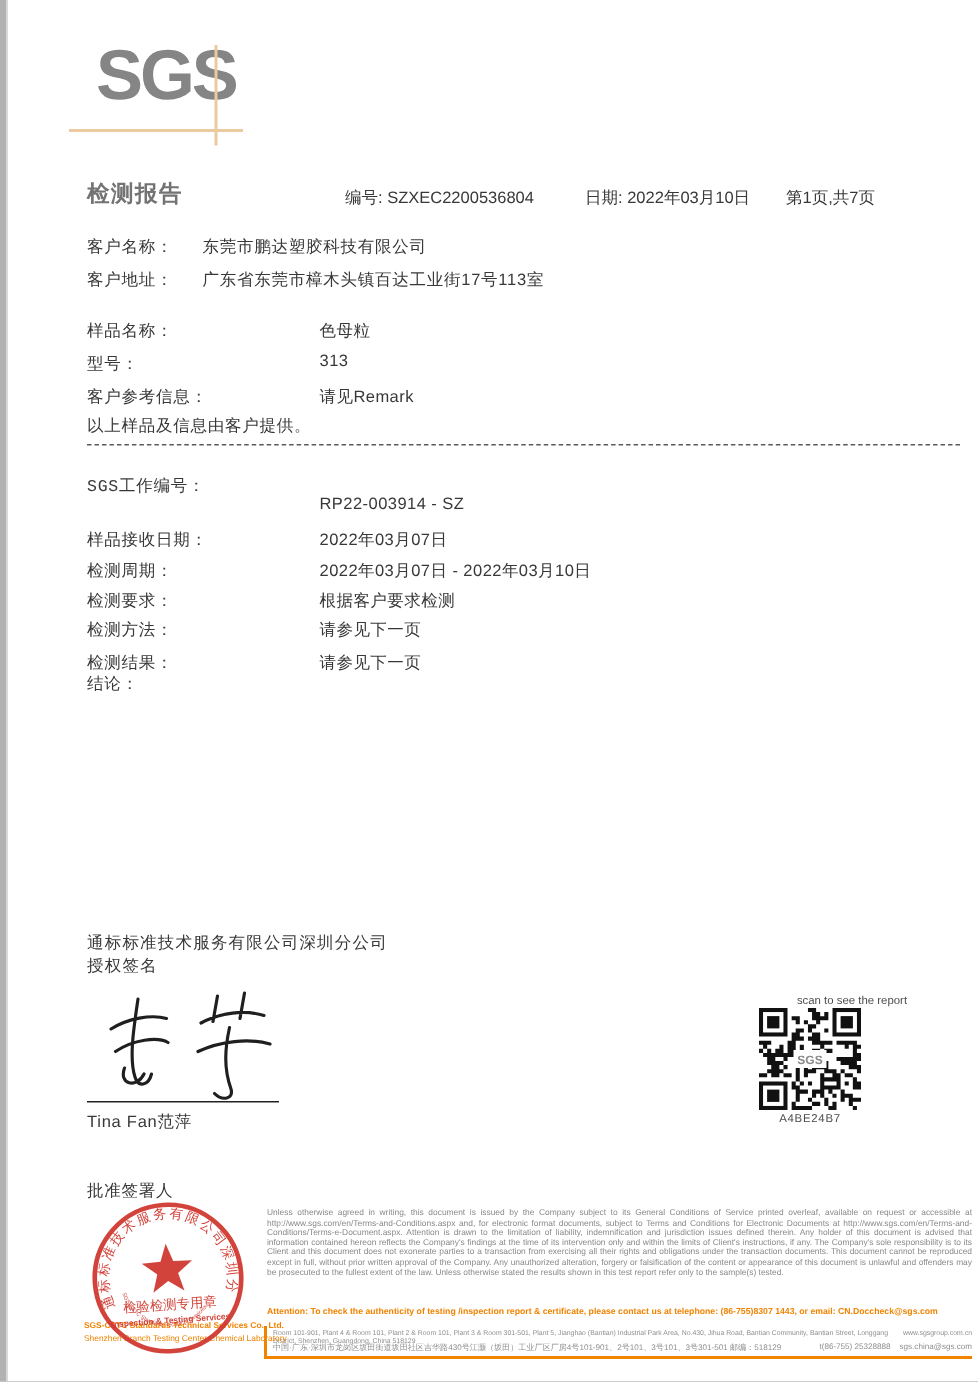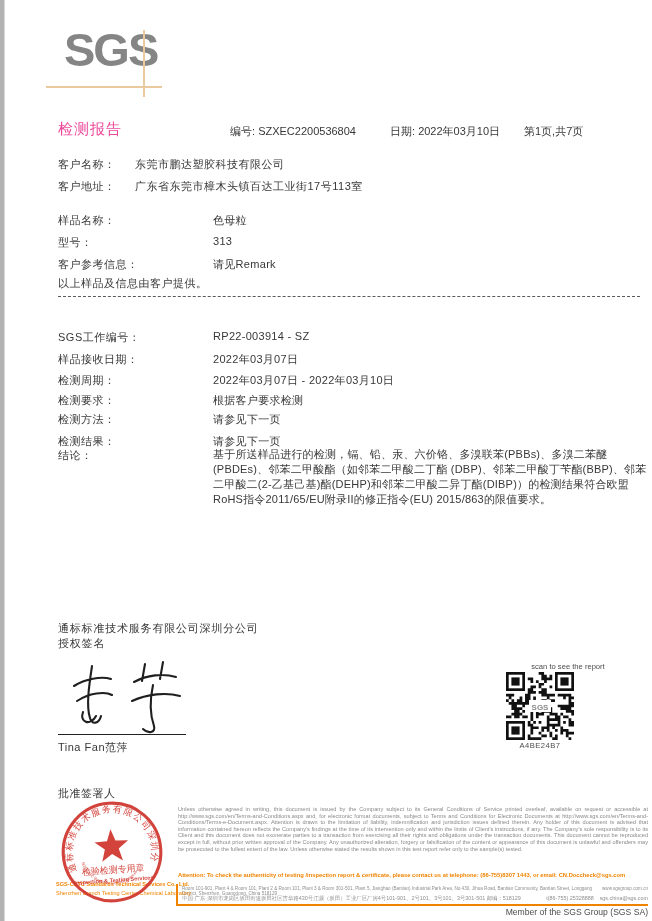--- a/index.html
+++ b/index.html
@@ -6,21 +6,21 @@
   #page{position:relative;width:652px;height:921px;background:#ffffff;overflow:hidden;
         font-family:"Liberation Sans","DejaVu Sans",sans-serif;color:#3a3a3c;
         border-bottom:2px solid #9c9c9c;}
   .abs{position:absolute;}
   .leftstrip{left:0;top:0;width:4px;height:921px;background:#b2b2b2;border-right:1px solid #d8d8d8;}
   
   .logo{left:64px;top:26px;font-size:47px;font-weight:800;color:#858585;letter-spacing:-2px;line-height:1;}
   .logo-hline{left:46px;top:86px;width:116px;height:2px;background:#ecca9f;}
   .logo-vline{left:143px;top:30px;width:2px;height:67px;background:#ecca9f;}
   
-  .title{left:58px;top:120px;font-size:15px;font-weight:400;color:#ec4899;letter-spacing:1px;}
+  .title{left:58px;top:120px;font-size:15px;font-weight:700;color:#737373;letter-spacing:1px;}
   .h11{font-size:11px;color:#38383a;}
   .row-label{position:absolute;left:58px;font-size:11px;color:#38383a;letter-spacing:.5px;}
   .row-val135{position:absolute;left:135px;font-size:11px;color:#38383a;letter-spacing:.5px;}
   .row-val213{position:absolute;left:213px;font-size:11px;color:#38383a;letter-spacing:.3px;}
   .dashed{left:58px;top:296px;width:582px;border-top:1.3px dashed #5a5a5a;}
   .conclusion{left:213px;top:447px;width:434px;font-size:11px;line-height:15px;color:#38383a;letter-spacing:.2px;}
   
   .sig-line{left:58px;top:734px;width:128px;border-top:1.6px solid #222;}
   
   .qr-caption{left:500px;top:662px;width:80px;text-align:center;font-size:7.6px;color:#4c4c4c;margin-left:28px;}
@@ -81,21 +81,21 @@
     <span class="row-val213" style="top:235px;">313</span>
   </div>
   <div>
     <span class="row-label" style="top:257px;">客户参考信息：</span>
     <span class="row-val213" style="top:257px;">请见Remark</span>
   </div>
   <div class="row-label" style="top:276px;">以上样品及信息由客户提供。</div>
   <div class="abs dashed"></div>
 
   <div>
-    <span class="row-label" style="top:330px;">SGS工作编号：</span>
+    <span class="row-label" style="top:316px;font-family:Liberation Mono, monospace;">SGS工作编号：</span>
     <span class="row-val213" style="top:330px;">RP22-003914 - SZ</span>
   </div>
   <div>
     <span class="row-label" style="top:352px;">样品接收日期：</span>
     <span class="row-val213" style="top:352px;">2022年03月07日</span>
   </div>
   <div>
     <span class="row-label" style="top:373px;">检测周期：</span>
     <span class="row-val213" style="top:373px;">2022年03月07日 - 2022年03月10日</span>
   </div>
@@ -105,21 +105,20 @@
   </div>
   <div>
     <span class="row-label" style="top:412px;">检测方法：</span>
     <span class="row-val213" style="top:412px;">请参见下一页</span>
   </div>
   <div>
     <span class="row-label" style="top:434px;">检测结果：</span>
     <span class="row-val213" style="top:434px;">请参见下一页</span>
   </div>
   <div class="row-label" style="top:448px;">结论：</div>
-  <div class="abs conclusion">基于所送样品进行的检测，镉、铅、汞、六价铬、多溴联苯(PBBs)、多溴二苯醚(PBDEs)、邻苯二甲酸酯（如邻苯二甲酸二丁酯 (DBP)、邻苯二甲酸丁苄酯(BBP)、邻苯二甲酸二(2-乙基己基)酯(DEHP)和邻苯二甲酸二异丁酯(DIBP)）的检测结果符合欧盟RoHS指令2011/65/EU附录II的修正指令(EU) 2015/863的限值要求。</div>
 
   <div class="row-label" style="top:621px;letter-spacing:.8px;">通标标准技术服务有限公司深圳分公司</div>
   <div class="row-label" style="top:636px;letter-spacing:.8px;">授权签名</div>
   <svg class="abs sigsvg" width="150" height="82" viewBox="0 0 150 82">
     <g stroke="#1f1f1f" stroke-width="2.1" fill="none" stroke-linecap="round">
       <path d="M14,32 C25,25 41,22 51,25 M32,12 C29,32 26,52 30,64 C32,71 39,70 41,62 M17,47 C29,39 45,37 52,41 M23,58 C19,69 31,72 36,62"></path>
       <path d="M74,28 C87,21 103,19 116,23 M85,10 L82,27 M103,8 L100,25 M93,31 C90,45 89,58 94,72 C96,79 88,80 83,75 M72,47 C87,40 106,38 120,42"></path>
     </g>
   </svg>
   <div class="abs sig-line"></div>
@@ -175,14 +174,13 @@
   <div class="abs addr-row addr-en">
     <span class="addr-main">Room 101-901, Plant 4 &amp; Room 101, Plant 2 &amp; Room 101, Plant 3 &amp; Room 301-501, Plant 5, Jianghao (Bantian) Industrial Park Area, No.430, Jihua Road, Bantian Community, Bantian Street, Longgang District, Shenzhen, Guangdong, China 518129</span>
     <span class="addr-side">www.sgsgroup.com.cn</span>
   </div>
   <div class="abs addr-row addr-cn">
     <span class="addr-main">中国·广东·深圳市龙岗区坂田街道坂田社区吉华路430号江灏（坂田）工业厂区厂房4号101-901、2号101、3号101、3号301-501  邮编：518129</span>
     <span class="addr-side">t(86-755) 25328888</span>
     <span class="addr-side">sgs.china@sgs.com</span>
   </div>
   <div class="abs hbar"></div>
-  <div class="abs member">Member of the SGS Group (SGS SA)</div>
 </div>
 
 </body></html>

